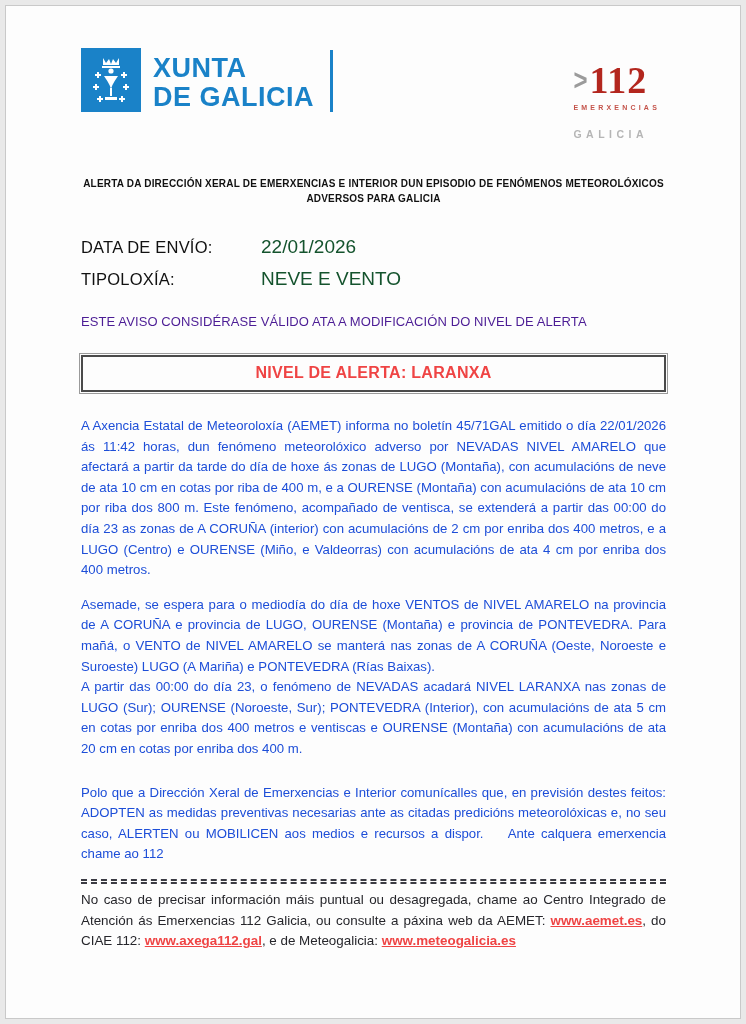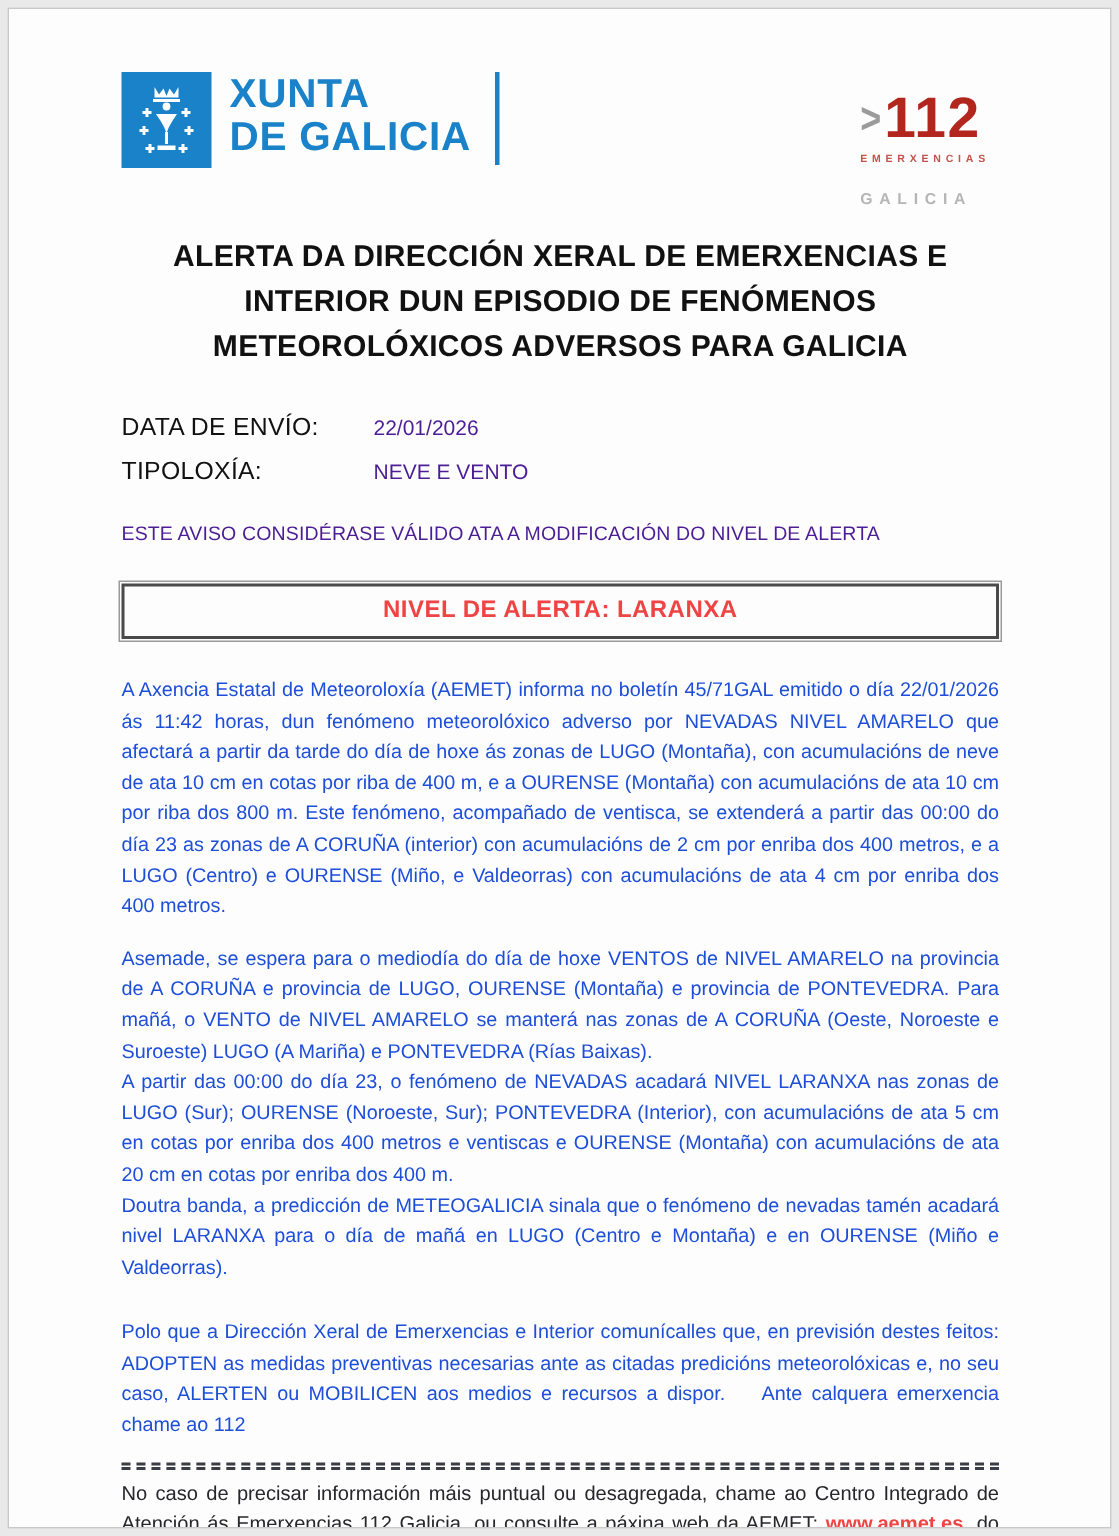--- a/index.html
+++ b/index.html
@@ -8,38 +8,38 @@
   .photo-frame{
     width:746px; height:1024px; margin:0 auto; background:#e9e9e9; padding:5px;
   }
   .page{
     width:100%; height:100%; background:#fdfdfd; border:1px solid #c9c9c9;
     padding:34px 74px 10px 75px; color:#26262b; overflow:hidden;
   }
 
   
   .header{ display:flex; align-items:flex-start; justify-content:space-between; height:96px; margin-top:8px;}
-  .xunta-block{ display:flex; align-items:flex-start; }
+  .xunta-block{ display:flex; align-items:flex-end; }
   .xunta-emblem{ width:60px; height:64px; background:#1a82c8; display:flex; align-items:center; justify-content:center; }
   .xunta-name{ margin-left:12px; color:#1a82c8; font-weight:bold; font-size:27px; line-height:1.08; letter-spacing:0.5px;}
   .divider-v{ width:3px; height:62px; background:#1a82c8; margin:0 14px 0 16px; }
   .conselleria{ color:#1a82c8; font-weight:bold; font-size:14.5px; line-height:1.25; letter-spacing:0.3px; padding-top:2px;}
   .logo112{ text-align:left; padding-top:10px; margin-right:6px;}
   .logo112-top{ display:flex; align-items:center; }
   .logo112-arrow{ color:#9b9b9b; font-size:24px; font-weight:bold; margin-right:2px; transform:scaleY(1.2); }
-  .logo112-num{ color:#b3261e; font-size:38px; font-weight:bold; letter-spacing:1px; font-family:Liberation Sans, sans-serif;}
+  .logo112-num{ color:#b3261e; font-size:38px; font-weight:bold; letter-spacing:1px; font-family:Liberation Serif, serif;}
   .logo112-sub1{ color:#c4534a; font-size:7px; letter-spacing:3.2px; margin-top:2px; font-weight:bold;}
   .logo112-sub2{ color:#b5b5b5; font-size:10.5px; letter-spacing:4.5px; margin-top:17px; font-weight:bold;}
 
   
-  .doc-title{ text-align:center; font-weight:bold; font-size:20px; line-height:1.5; color:#111; margin-top:12px; letter-spacing:0.2px;}
+  .doc-title{ text-align:center; font-weight:bold; font-size:10px; line-height:1.5; color:#111; margin-top:32px; letter-spacing:0.2px;}
   .meta{ margin-top:30px; }
   .meta-row{ display:flex; align-items:baseline; margin-bottom:10px; }
   .meta-label{ font-weight:normal; font-size:16.5px; color:#111; width:150px; letter-spacing:0.2px;}
-  .meta-value{ font-size:14px; color:#4c1d95; margin-left:18px; }
+  .meta-value{ font-size:19px; color:#14532d; margin-left:30px; }
   .validity{ font-size:13px; color:#4c1d95; margin-top:24px; letter-spacing:0.1px;}
 
   
   .alert-box{ border:2px solid #4a4a4a; outline:1px solid #9a9a9a; outline-offset:1px;
     margin-top:26px; padding:7px 0 8px 0; text-align:center; font-weight:bold; font-size:16px; color:#ef4444; letter-spacing:0.3px;}
 
   
   .body-text{ margin-top:24px; }
   .body-text p{ font-size:13.2px; line-height:1.56; text-align:justify; color:#1d4ed8; }
   p.gap-top{ margin-top:14px; }
@@ -113,21 +113,20 @@
       </div>
       <div class="validity">ESTE AVISO CONSIDÉRASE VÁLIDO ATA A MODIFICACIÓN DO NIVEL DE ALERTA</div>
     </div>
 
     <div class="alert-box">NIVEL DE ALERTA: LARANXA</div>
 
     <div class="body-text">
       <p>A Axencia Estatal de Meteoroloxía (AEMET) informa no boletín 45/71GAL emitido o día 22/01/2026 ás 11:42 horas, dun fenómeno meteorolóxico adverso por NEVADAS NIVEL AMARELO que afectará a partir da tarde do día de hoxe ás zonas de LUGO (Montaña), con acumulacións de neve de ata 10 cm en cotas por riba de 400 m, e a OURENSE (Montaña) con acumulacións de ata 10 cm por riba dos 800 m. Este fenómeno, acompañado de ventisca, se extenderá a partir das 00:00 do día 23 as zonas de A CORUÑA (interior) con acumulacións de 2 cm por enriba dos 400 metros, e a LUGO (Centro) e OURENSE (Miño, e Valdeorras) con acumulacións de ata 4 cm por enriba dos 400 metros.</p>
       <p class="gap-top">Asemade, se espera para o mediodía do día de hoxe VENTOS de NIVEL AMARELO na provincia de A CORUÑA e provincia de LUGO, OURENSE (Montaña) e provincia de PONTEVEDRA. Para mañá, o VENTO de NIVEL AMARELO se manterá nas zonas de A CORUÑA (Oeste, Noroeste e Suroeste) LUGO (A Mariña) e PONTEVEDRA (Rías Baixas).</p>
       <p>A partir das 00:00 do día 23, o fenómeno de NEVADAS acadará NIVEL LARANXA nas zonas de LUGO (Sur); OURENSE (Noroeste, Sur); PONTEVEDRA (Interior), con acumulacións de ata 5 cm en cotas por enriba dos 400 metros e ventiscas e OURENSE (Montaña) con acumulacións de ata 20 cm en cotas por enriba dos 400 m.</p>
-      <p>Doutra banda, a predicción de METEOGALICIA sinala que o fenómeno de nevadas tamén acadará nivel LARANXA para o día de mañá en LUGO (Centro e Montaña) e en OURENSE (Miño e Valdeorras).</p>
       <p class="gap-top-lg">Polo que a Dirección Xeral de Emerxencias e Interior comunícalles que, en previsión destes feitos: ADOPTEN as medidas preventivas necesarias ante as citadas predicións meteorolóxicas e, no seu caso, ALERTEN ou MOBILICEN aos medios e recursos a dispor.&nbsp;&nbsp;&nbsp; Ante calquera emerxencia chame ao 112</p>
     </div>
 
     <div class="sep-dashed"></div>
 
     <div class="info-text">
       <span>No caso de precisar información máis puntual ou desagregada, chame ao Centro Integrado de Atención ás Emerxencias 112 Galicia, ou consulte a páxina web da AEMET: </span><a class="doclink" href="#">www.aemet.es</a><span>, do CIAE 112: </span><a class="doclink" href="#">www.axega112.gal</a><span>, e de Meteogalicia: </span><a class="doclink" href="#">www.meteogalicia.es</a>
     </div>
 
   </div>

